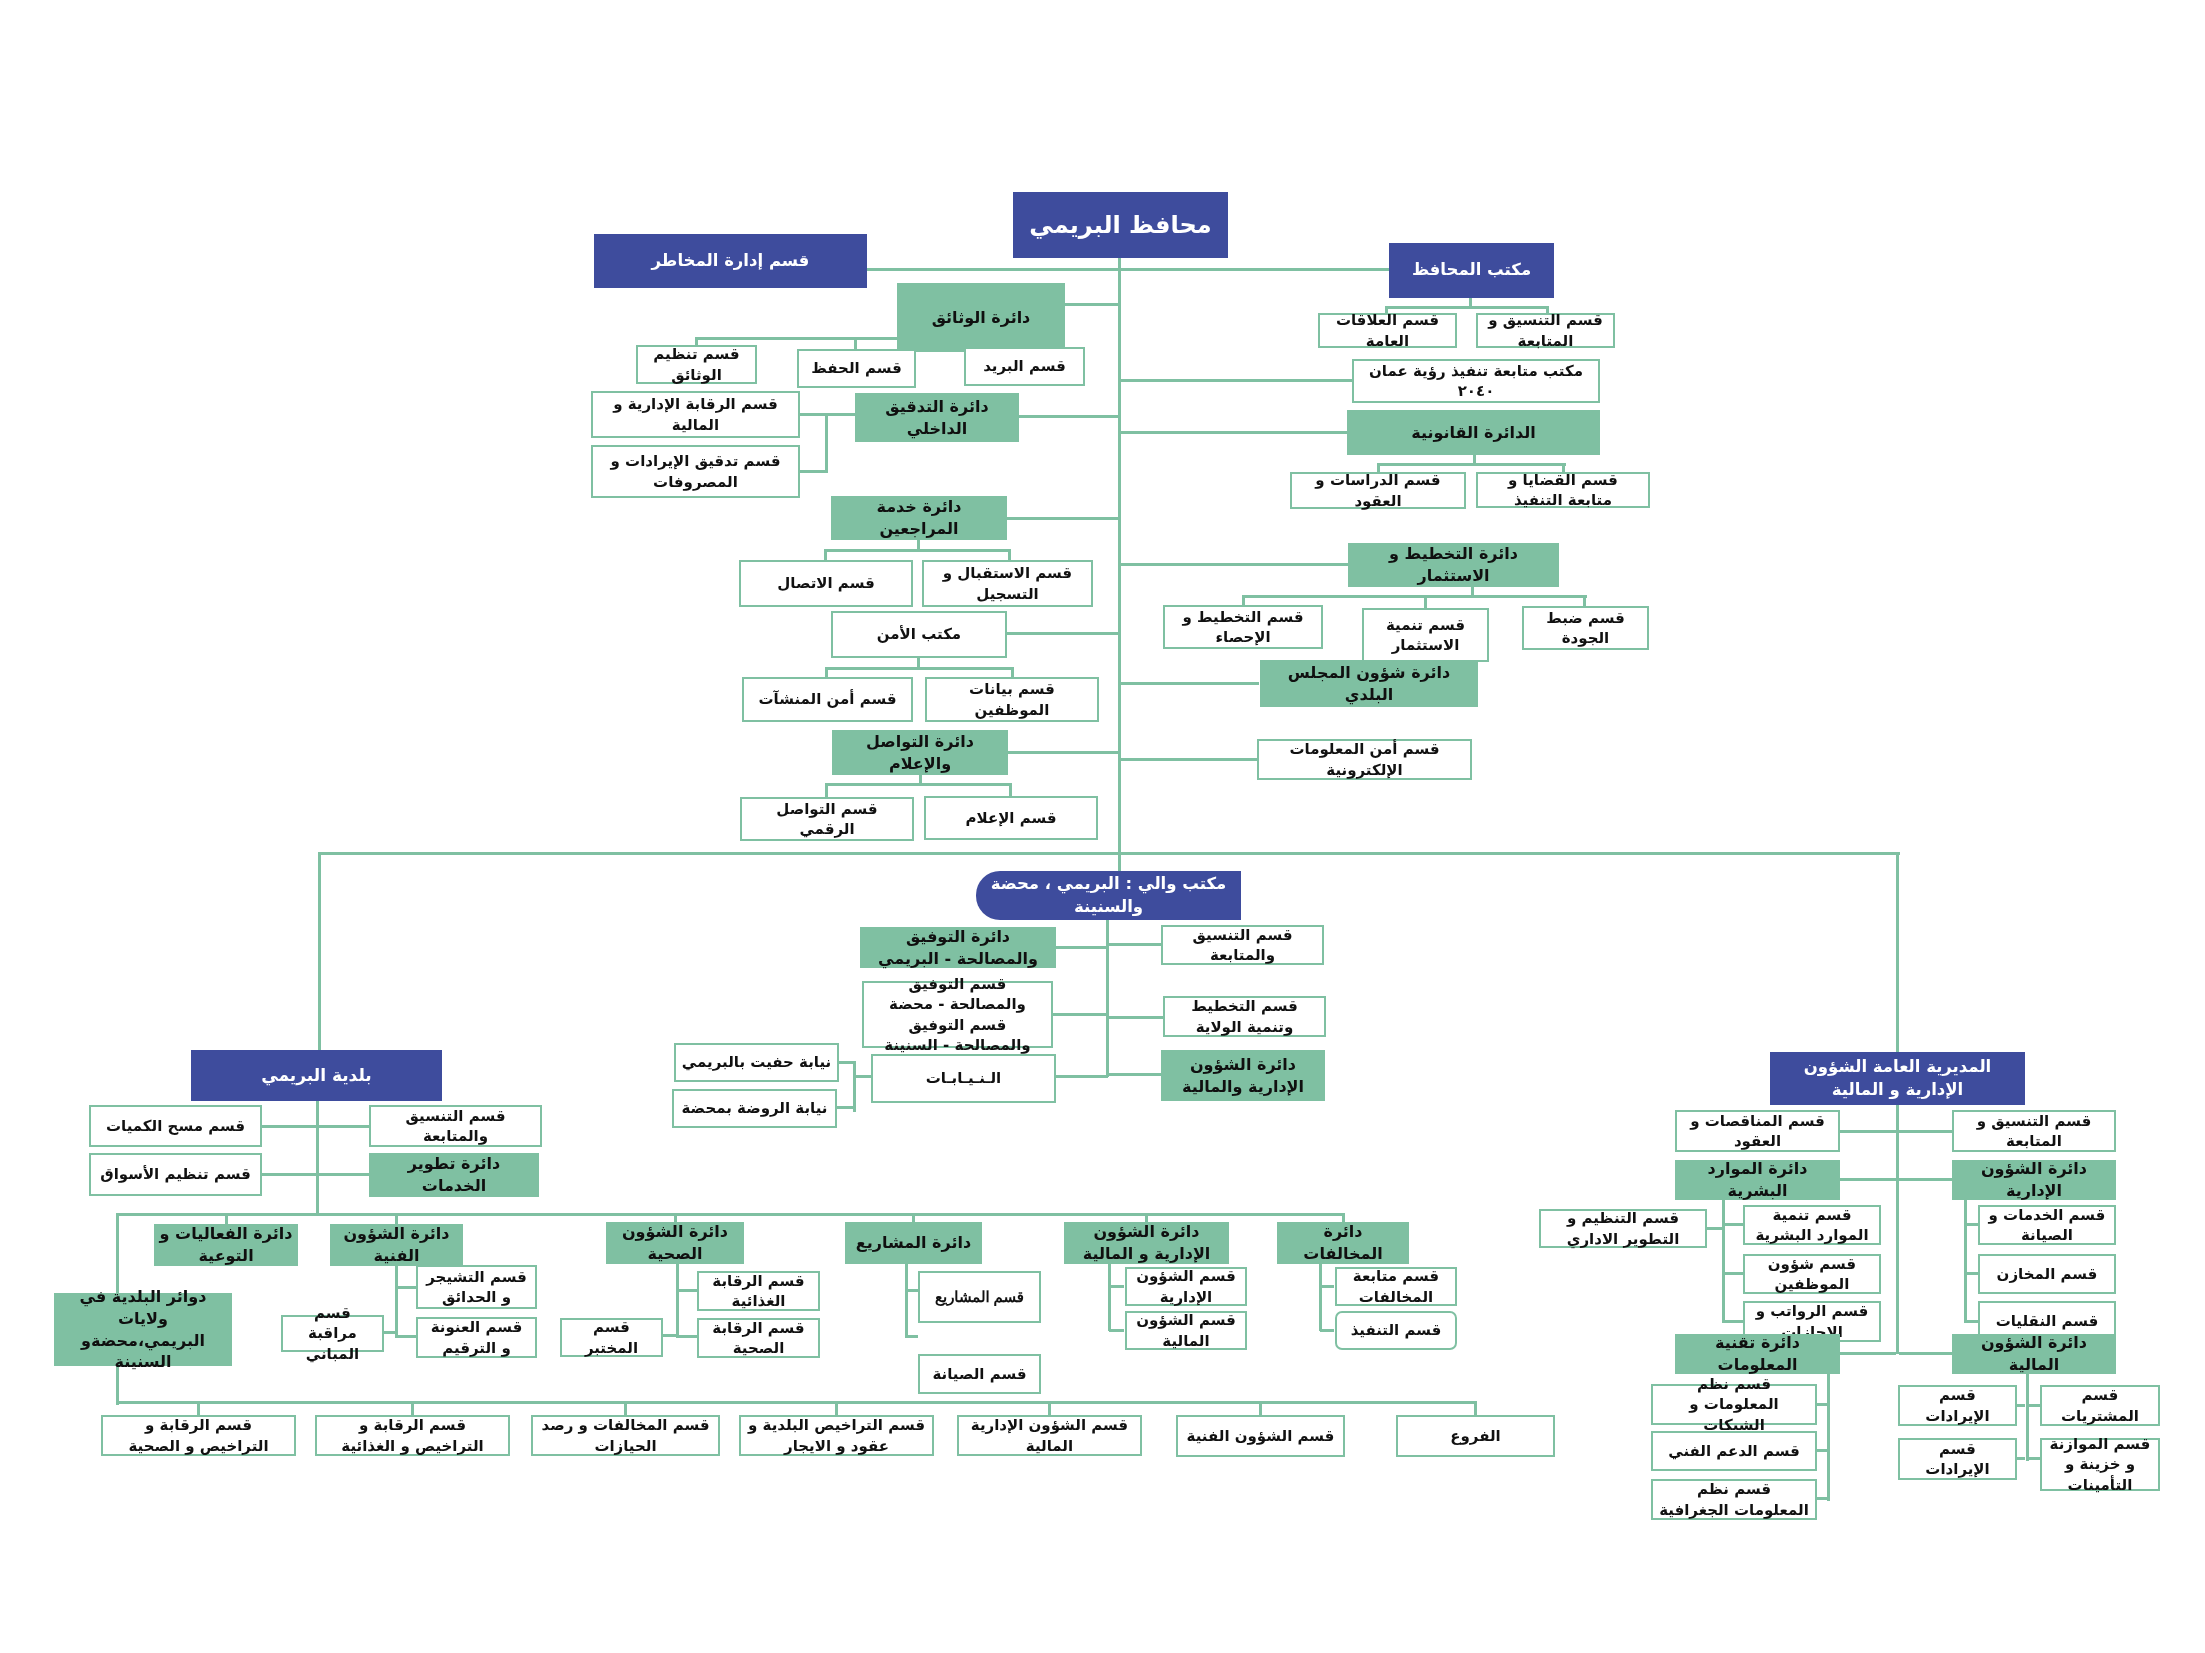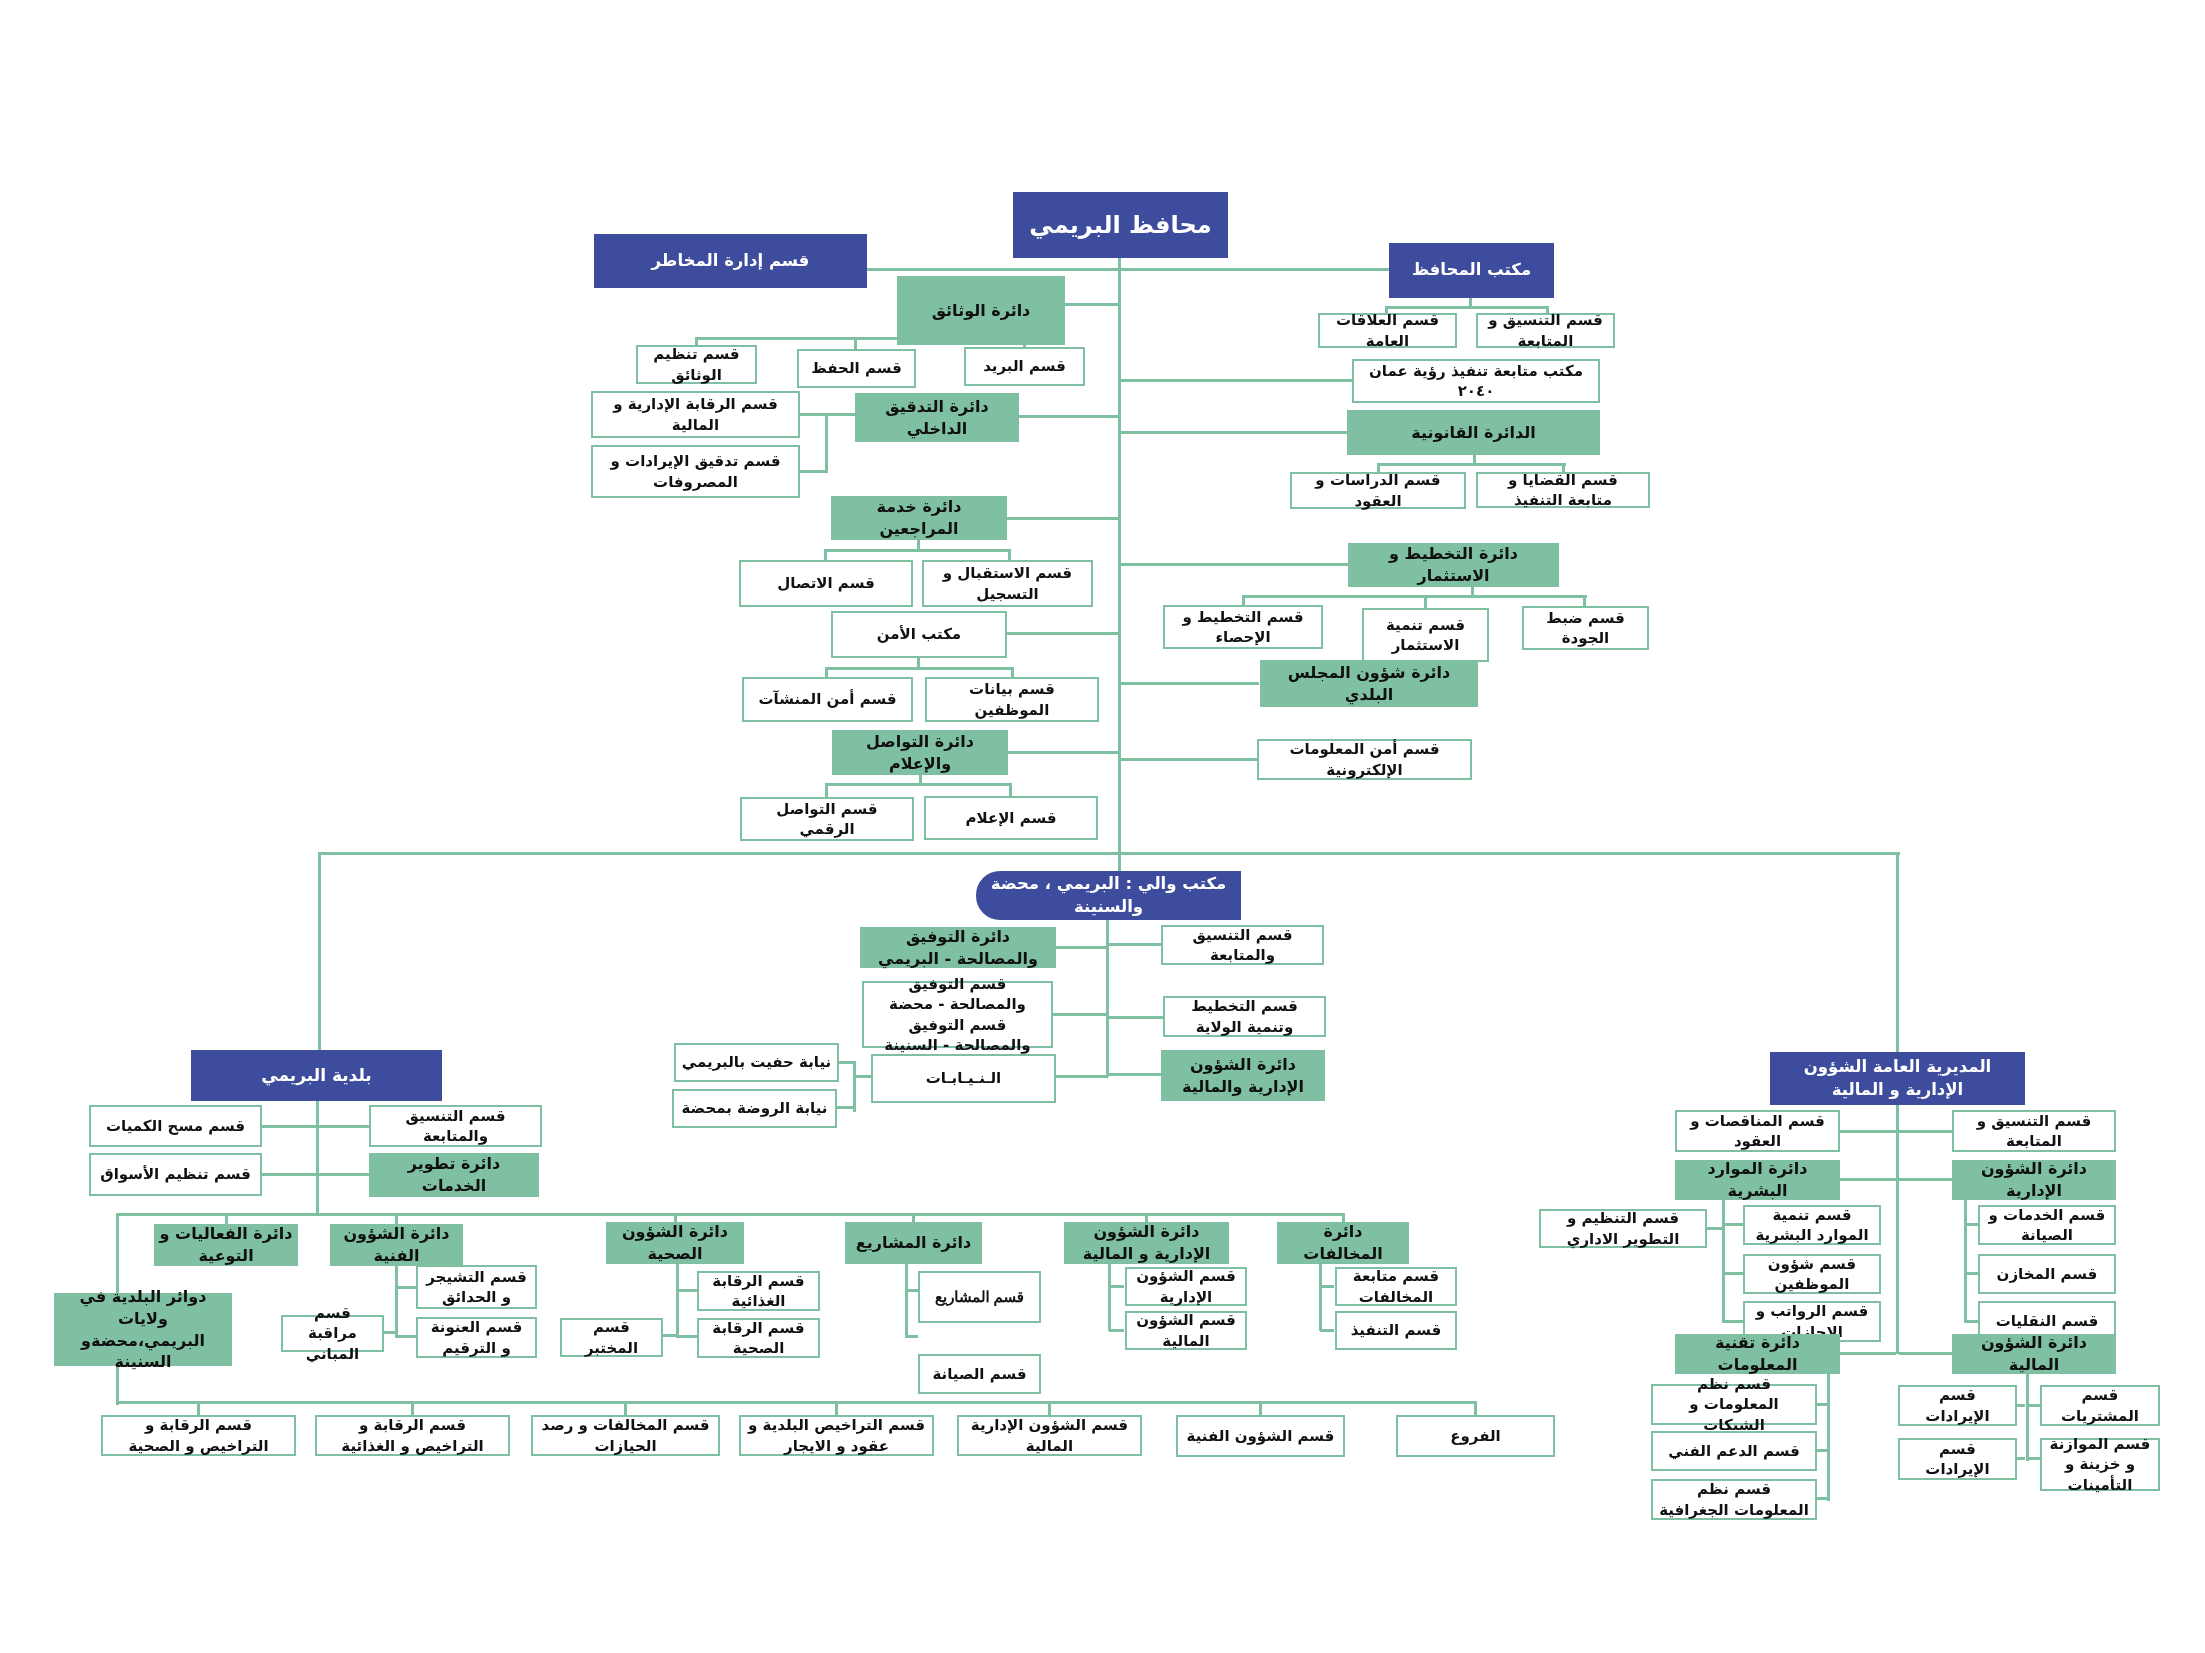--- a/index.html
+++ b/index.html
@@ -144,21 +144,21 @@
     <div class="line" style="left: 1817px; top: 1449px; width: 10px; height: 3.3px;"></div>
     <div class="line" style="left: 1817px; top: 1497px; width: 10px; height: 3.3px;"></div>
     <div class="line" style="left: 2026px; top: 1374px; width: 3.3px; height: 87px;"></div>
     <div class="line" style="left: 2016px; top: 1404px; width: 9.4px; height: 3.3px;"></div>
     <div class="line" style="left: 2016px; top: 1457px; width: 9.4px; height: 3.3px;"></div>
     <div class="line" style="left: 2029px; top: 1404px; width: 11.6px; height: 3.3px;"></div>
     <div class="line" style="left: 2029px; top: 1457px; width: 11.6px; height: 3.3px;"></div>
     <div class="node blue blue-lg" style="left: 1013px; top: 192px; width: 215px; height: 66px;">محافظ البريمي</div>
     <div class="node blue blue-sm" style="left: 594px; top: 234px; width: 273px; height: 54px;">قسم إدارة المخاطر</div>
     <div class="node blue blue-sm" style="left: 1389px; top: 243px; width: 165px; height: 55px;">مكتب المحافظ</div>
-    <div class="node green" style="left: 897px; top: 276px; width: 168px; height: 69px;">دائرة الوثائق</div>
+    <div class="node green" style="left: 897px; top: 283px; width: 168px; height: 69px;">دائرة الوثائق</div>
     <div class="node white" style="left: 1318px; top: 313px; width: 139px; height: 35px;">قسم العلاقات العامة</div>
     <div class="node white" style="left: 1476px; top: 313px; width: 139px; height: 35px;">قسم التنسيق و المتابعة</div>
     <div class="node white" style="left: 636px; top: 345px; width: 121px; height: 39px;">قسم تنظيم الوثائق</div>
     <div class="node white" style="left: 797px; top: 349px; width: 119px; height: 39px;">قسم الحفظ</div>
     <div class="node white" style="left: 964px; top: 347px; width: 121px; height: 39px;">قسم البريد</div>
     <div class="node white" style="left: 591px; top: 391px; width: 209px; height: 47px;">قسم الرقابة الإدارية و المالية</div>
     <div class="node green" style="left: 855px; top: 393px; width: 164px; height: 49px;">دائرة التدقيق الداخلي</div>
     <div class="node white" style="left: 591px; top: 445px; width: 209px; height: 53px;">قسم تدقيق الإيرادات و المصروفات</div>
     <div class="node white" style="left: 1352px; top: 359px; width: 248px; height: 44px;">مكتب متابعة تنفيذ رؤية عمان ٢٠٤٠</div>
     <div class="node green" style="left: 1347px; top: 410px; width: 253px; height: 45px;">الدائرة القانونية</div>
@@ -206,21 +206,21 @@
     <div class="node white" style="left: 697px; top: 1271px; width: 123px; height: 40px;">قسم الرقابة الغذائية</div>
     <div class="node white" style="left: 697px; top: 1318px; width: 123px; height: 40px;">قسم الرقابة الصحية</div>
     <div class="node green" style="left: 845px; top: 1222px; width: 137px; height: 42px;">دائرة المشاريع</div>
     <div class="node white" style="left: 918px; top: 1271px; width: 123px; height: 52px; font-family: Liberation Serif, serif;">قسم المشاريع</div>
     <div class="node white" style="left: 918px; top: 1318px; width: 123px; height: 40px; margin-top: 36px;">قسم الصيانة</div>
     <div class="node green" style="left: 1064px; top: 1222px; width: 165px; height: 42px;">دائرة الشؤون الإدارية و المالية</div>
     <div class="node white" style="left: 1125px; top: 1267px; width: 122px; height: 39px;">قسم الشؤون الإدارية</div>
     <div class="node white" style="left: 1125px; top: 1311px; width: 122px; height: 39px;">قسم الشؤون المالية</div>
     <div class="node green" style="left: 1277px; top: 1222px; width: 132px; height: 42px;">دائرة المخالفات</div>
     <div class="node white" style="left: 1335px; top: 1267px; width: 122px; height: 39px;">قسم متابعة المخالفات</div>
-    <div class="node white" style="left: 1335px; top: 1311px; width: 122px; height: 39px;">قسم التنفيذ</div>
+    <div class="node white" style="left: 1335px; top: 1311px; width: 122px; height: 39px; border-radius: 7px;">قسم التنفيذ</div>
     <div class="node blue blue-sm" style="left: 1770px; top: 1052px; width: 255px; height: 53px;">المديرية العامة الشؤون الإدارية و المالية</div>
     <div class="node white" style="left: 1675px; top: 1110px; width: 165px; height: 42px;">قسم المناقصات و العقود</div>
     <div class="node white" style="left: 1952px; top: 1110px; width: 164px; height: 42px;">قسم التنسيق و المتابعة</div>
     <div class="node green" style="left: 1675px; top: 1160px; width: 165px; height: 40px;">دائرة الموارد البشرية</div>
     <div class="node green" style="left: 1952px; top: 1160px; width: 164px; height: 40px;">دائرة الشؤون الإدارية</div>
     <div class="node white" style="left: 1539px; top: 1209px; width: 168px; height: 39px;">قسم التنظيم و التطوير الاداري</div>
     <div class="node white" style="left: 1743px; top: 1205px; width: 138px; height: 40px;">قسم تنمية الموارد البشرية</div>
     <div class="node white" style="left: 1743px; top: 1254px; width: 138px; height: 40px;">قسم شؤون الموظفين</div>
     <div class="node white" style="left: 1743px; top: 1301px; width: 138px; height: 41px;">قسم الرواتب و الإجازات</div>
     <div class="node white" style="left: 1978px; top: 1205px; width: 138px; height: 40px;">قسم الخدمات و الصيانة</div>

